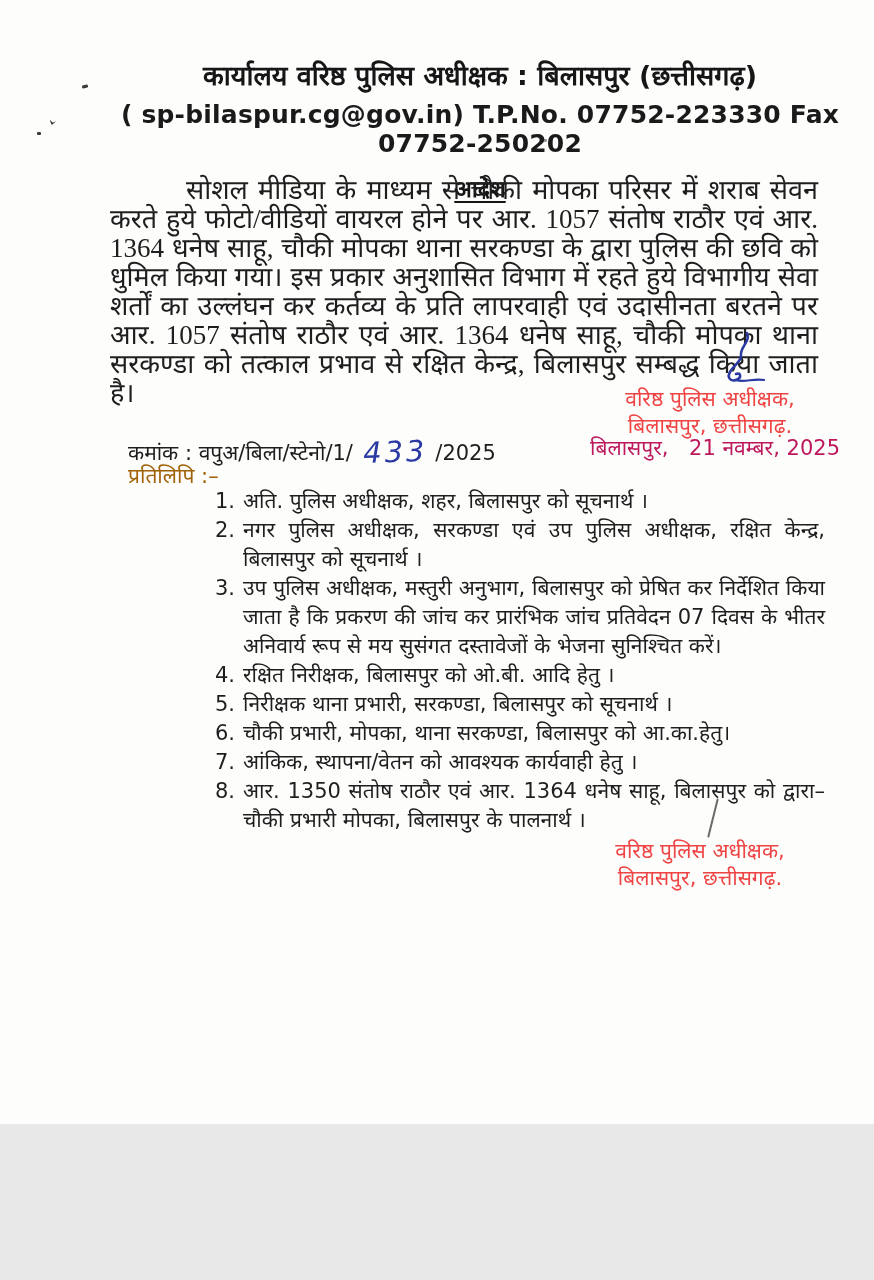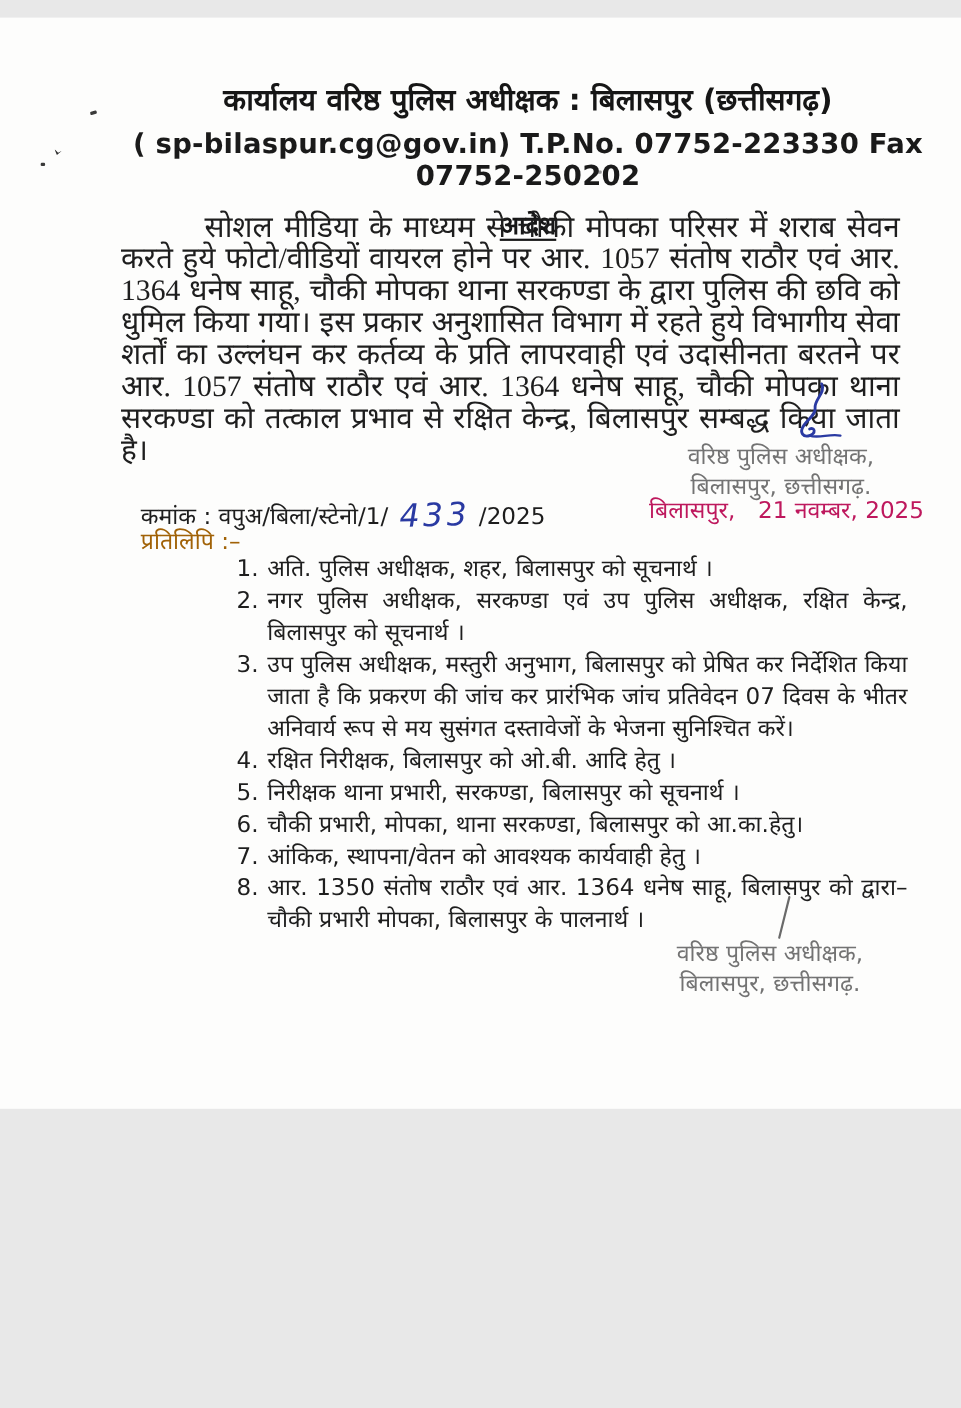--- a/index.html
+++ b/index.html
@@ -3,22 +3,22 @@
 <meta charset="utf-8">
 <style>
   html, body {
     margin: 0;
     padding: 0;
     background: #e8e8e8;
   }
   .page {
     position: relative;
     width: 874px;
-    height: 992px;
-    margin: 16px auto;
+    height: 1124px;
+    margin: 0 auto;
     background: #fdfdfc;
     overflow: hidden;
     font-family: "DejaVu Sans", "Liberation Sans", sans-serif;
     color: #1f1f1f;
   }
 
   
   .header {
     position: absolute;
     left: 90px;
@@ -74,21 +74,21 @@
   .sig-ink {
     position: relative;
     left: 28px;
     width: 64px;
     height: 58px;
     margin: 0 auto -6px auto;
   }
   .sig-line {
     font-size: 21px;
     line-height: 27px;
-    color: #737373;
+    color: #ef4444;
     white-space: nowrap;
   }
   .date-row {
     position: absolute;
     left: 590px;
     top: 433px;
     width: 250px;
     display: flex;
     justify-content: space-between;
     font-size: 21px;

